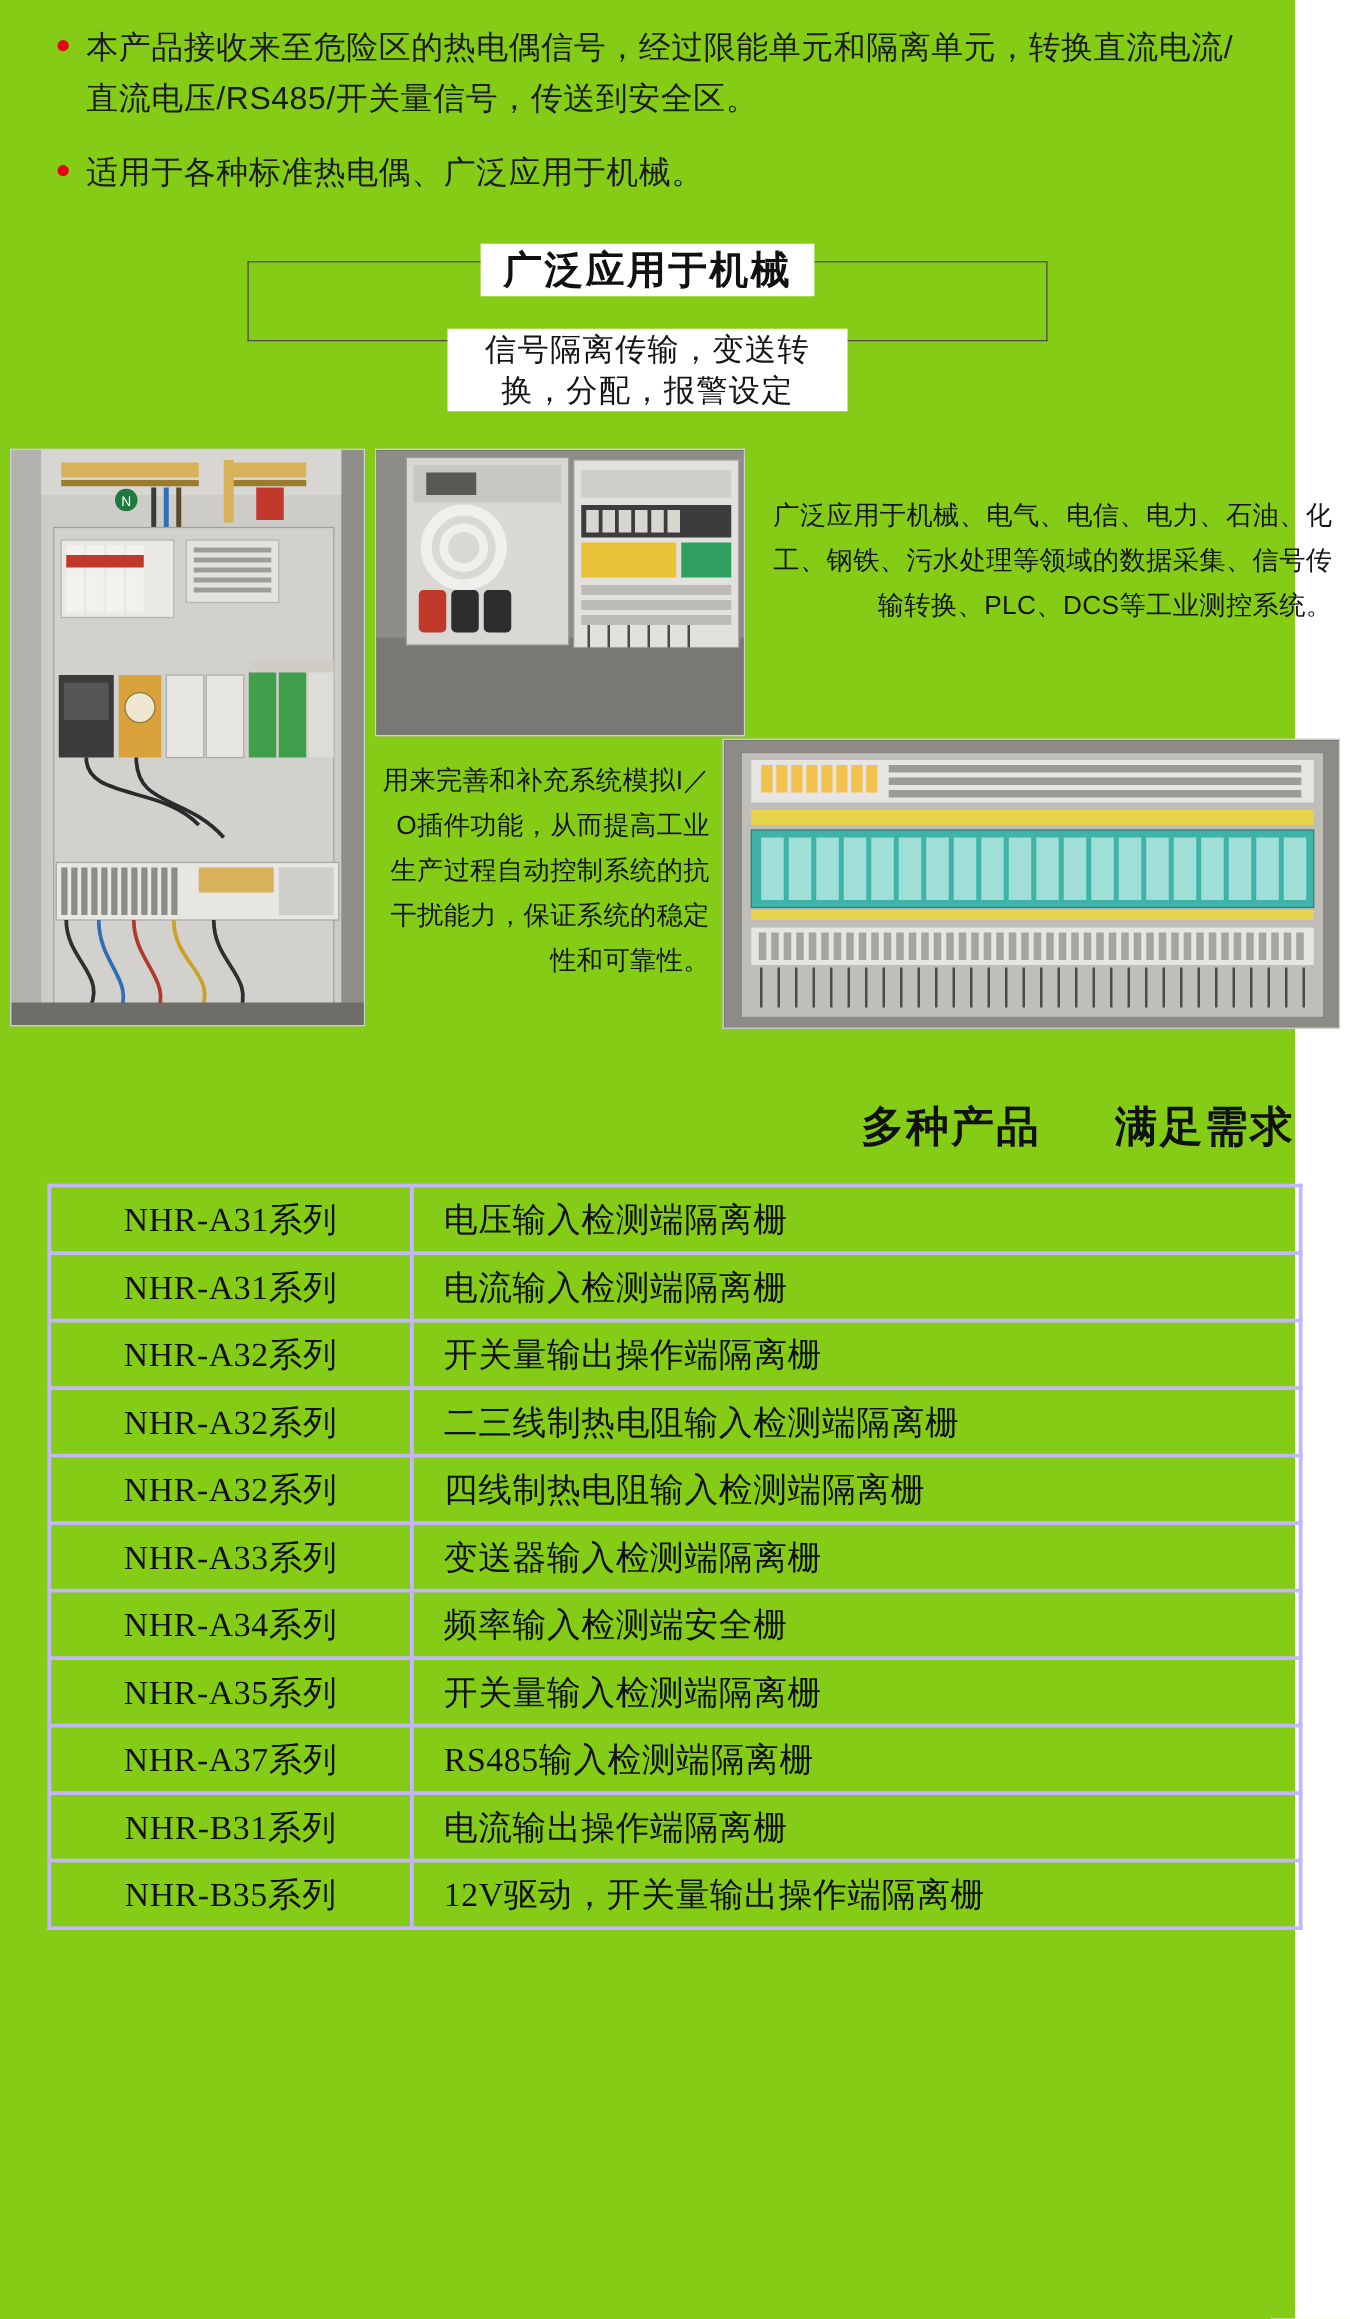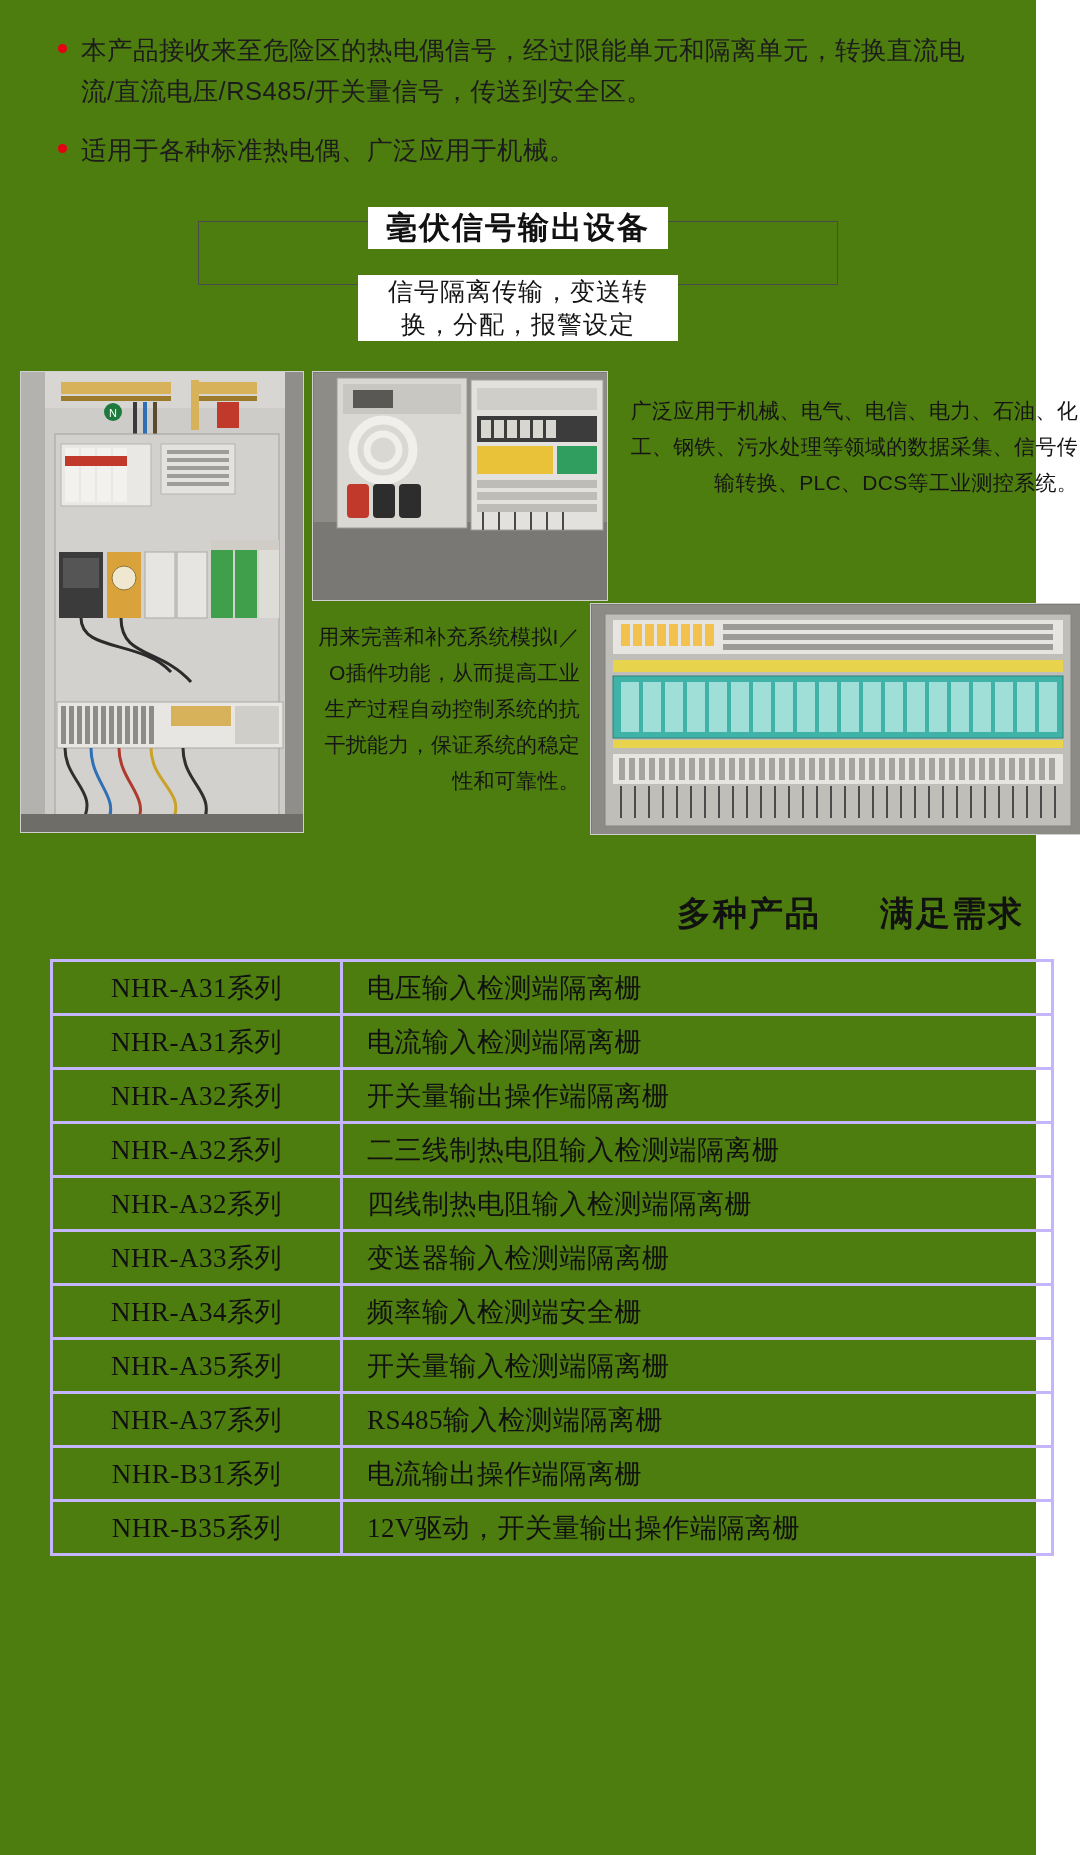--- a/index.html
+++ b/index.html
@@ -7,22 +7,22 @@
     margin: 0; padding: 0;
     width: 1080px;
     background: #ffffff;
     font-family: "Liberation Sans", "DejaVu Sans", sans-serif;
     color: #1a1a1a;
   }
   .page {
     width: 1036px;
     min-height: 1855px;
     position: relative;
-    padding: 12px;
-    background: #4d7c0f;
+    padding: 0;
+    background: #84cc16;
   }
 
   
   .intro {
     padding: 18px 34px 0 46px;
   }
   .bullet-row {
     display: flex;
     align-items: flex-start;
     margin-bottom: 18px;
@@ -127,21 +127,21 @@
   .p3 { left: 578px;top: 232px; width: 494px; height: 232px; }
 
   .cap {
     position: absolute;
     font-size: 21px;
     line-height: 36px;
     color: #151515;
     letter-spacing: .3px;
   }
   .cap-right {
-    left: 606px; top: 22px; width: 460px;
+    left: 606px; top: 36px; width: 460px;
     text-align: right;
   }
   .cap-mid {
     left: 300px; top: 248px; width: 268px;
     text-align: right;
   }
 
   
   .sec-title {
     text-align: right;
@@ -191,21 +191,21 @@
     <div class="bullet-row">
       <div class="bullet-dot"></div>
       <div class="bullet-text">适用于各种标准热电偶、广泛应用于机械。</div>
     </div>
   </div>
 
   <div class="headline-wrap">
     <div class="headline-box">
       <div class="headline-rule"></div>
       <div class="headline-frame"></div>
-      <div class="headline-title">毫伏信号输出设备</div>
+      <div class="headline-title">广泛应用于机械</div>
       <div class="headline-sub">信号隔离传输，变送转换，分配，报警设定</div>
     </div>
   </div>
 
   <div class="collage">
 
     <div class="photo p1">
       <svg width="284" height="462" viewBox="0 0 284 462" preserveAspectRatio="none">
         <rect x="0" y="0" width="284" height="462" fill="#cdccc8"></rect>
         <rect x="0" y="0" width="24" height="462" fill="#b3b2ae"></rect>

